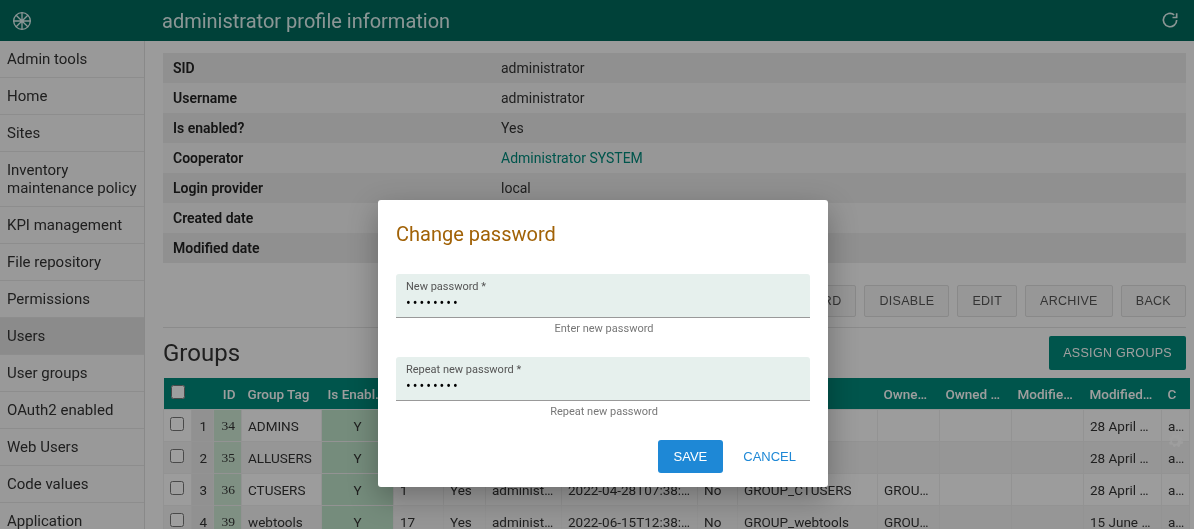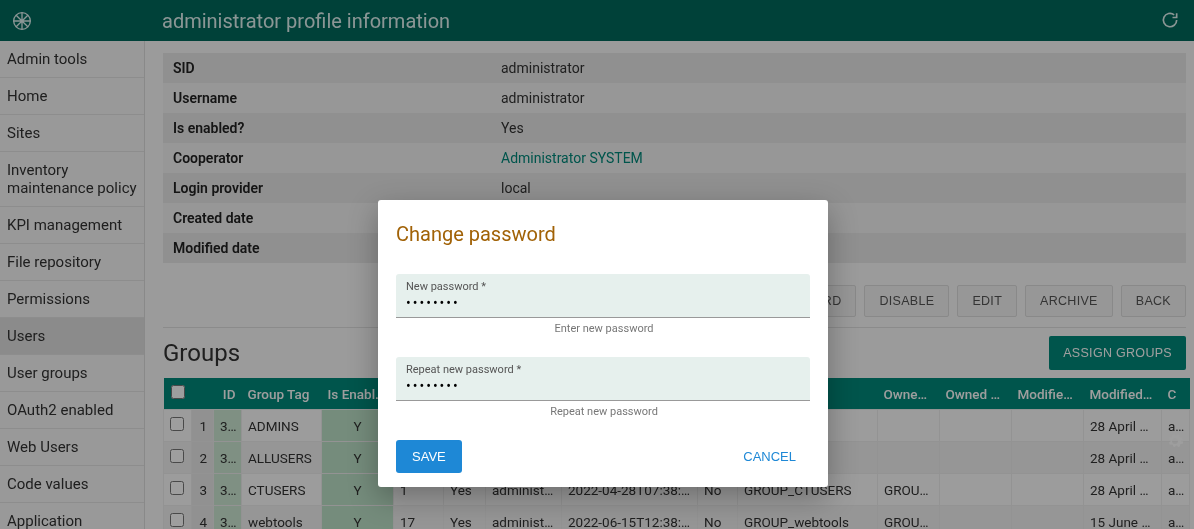--- a/index.html
+++ b/index.html
@@ -41,35 +41,35 @@
   
   table { width: 100%; border-collapse: collapse; font-size: 13.5px; table-layout: fixed; }
   thead th { background: #00897b; color: #fff; font-weight: 500; padding: 7px 6px; text-align: left; white-space: nowrap; overflow: hidden; text-overflow: ellipsis; }
   thead th.chk { width: 28px; text-align: center; }
   tbody td { padding: 7px 6px; border: 1px solid #eee; white-space: nowrap; overflow: hidden; text-overflow: ellipsis; }
   tbody td.num, thead th.num { text-align: right; }
   thead th input[type=checkbox], tbody td input[type=checkbox] { width: 14px; height: 14px; }
   tbody tr:nth-child(odd) td { background: #fcfcfc; }
   tbody tr:nth-child(even) td { background: #f3f3f3; }
   tbody td.rownum { background: #eaeaea !important; }
-  tbody td.idcol { background: #cde9d4 !important; }
+  tbody td.idcol { background: #cde9d4 !important; font-family: Liberation Serif, serif; }
   tbody td.enabled { background: #bde2c8 !important; }
 
   .gear-hd { position: absolute; right: 10px; top: 391px; width: 18px; height: 18px; color: #fff; }
 
   
   .overlay { position: absolute; inset: 0; background: rgba(0,0,0,0.38); }
   .modal { position: absolute; left: 378px; top: 200px; width: 450px; background: #fff; border-radius: 3px; box-shadow: 0 10px 30px rgba(0,0,0,0.3); padding: 22px 18px 14px; }
   .modal h3 { font-size: 20px; font-weight: 400; color: #a16207; margin-bottom: 28px; }
   .field { margin-bottom: 22px; }
   .field .box { background: #e6f0ed; border-bottom: 1px solid #999; padding: 6px 10px 6px; border-radius: 3px 3px 0 0; }
   .field .box label { display: block; font-size: 11px; color: #555; margin-bottom: 2px; }
   .field .box input { background: transparent; border: none; outline: none; width: 100%; font-size: 14px; letter-spacing: 2px; font-family: inherit; }
   .field .hint { font-size: 11px; color: #777; margin-top: 4px; padding-left: 2px; text-align: center; }
-  .modal-actions { display: flex; justify-content: space-between; margin-top: 8px; }
+  .modal-actions { display: flex; justify-content: flex-end; gap: 6px; margin-top: 8px; }
   .btn-save { background: #1e88d6; color: #fff; border: none; padding: 9px 16px; font-size: 13px; border-radius: 3px; cursor: pointer; }
   .btn-cancel { background: transparent; color: #1e88d6; border: none; padding: 9px 14px; font-size: 13px; border-radius: 3px; cursor: pointer; }
 
   svg { display: block; }
 </style>
 </head>
 <body>
 
 <div class="topbar">
   <span class="logo">

